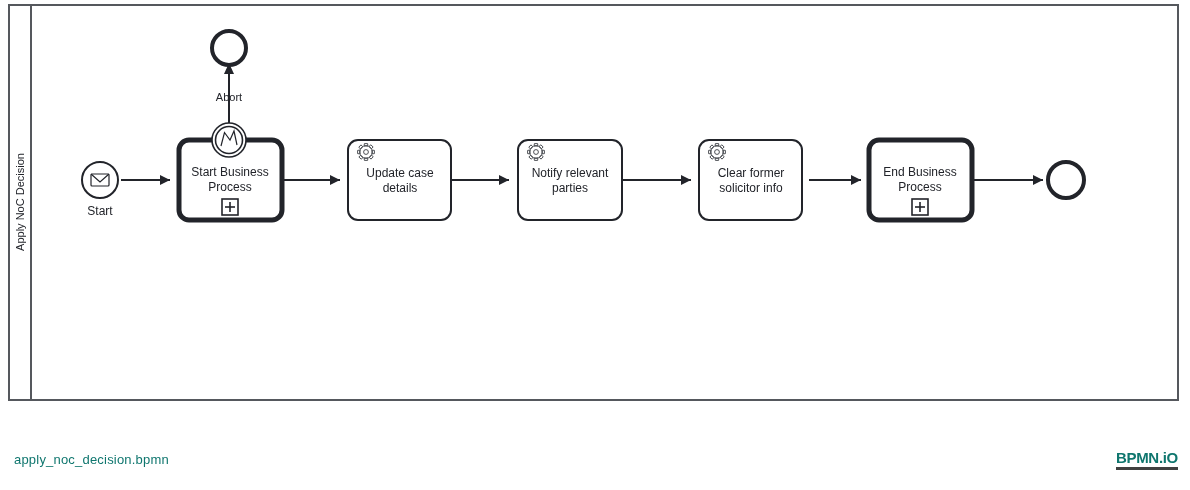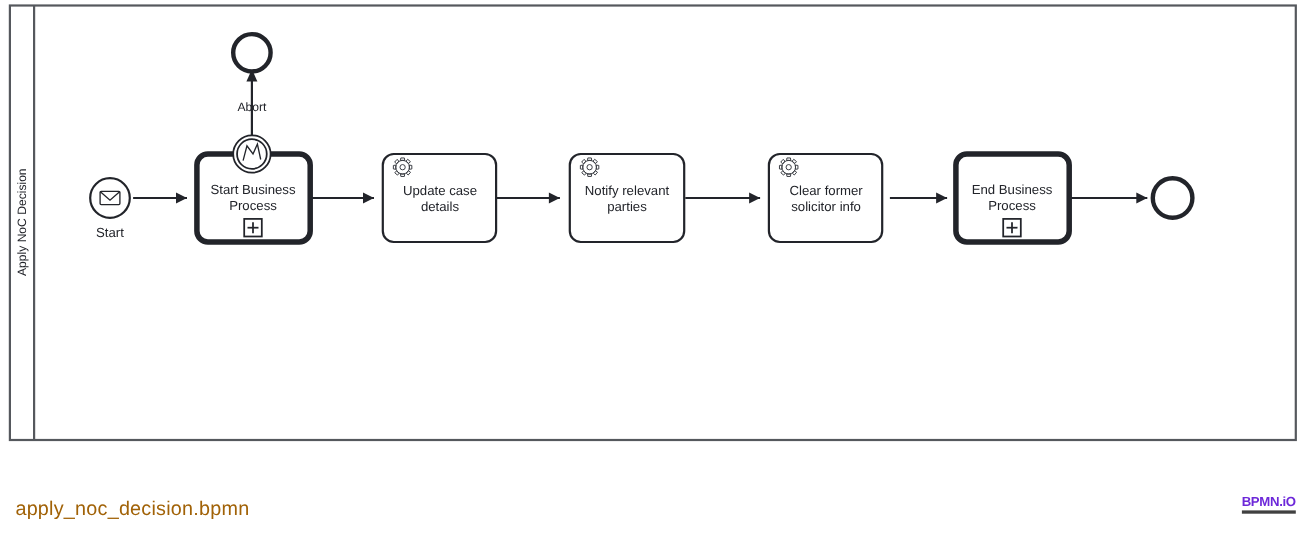--- a/index.html
+++ b/index.html
@@ -97,33 +97,33 @@
   .gear-icon-path {
     stroke: #3b3e44;
     stroke-width: 0.9;
     fill: none;
   }
   .filename-label {
     position: absolute;
     left: 14px;
     top: 452px;
     font-family: "Liberation Sans", sans-serif;
-    font-size: 18px;
-    color: #a16207;
+    font-size: 13px;
+    color: #0f766e;
     letter-spacing: 0.2px;
     white-space: nowrap;
   }
   .bpmnio-logo {
     position: absolute;
     right: 12px;
     top: 450px;
     font-family: "Liberation Sans", sans-serif;
-    font-size: 12px;
+    font-size: 15px;
     font-weight: bold;
-    color: #6d28d9;
+    color: #0f766e;
     letter-spacing: -0.3px;
     line-height: 1.05;
   }
   .bpmnio-bar {
     display: block;
     height: 3px;
     background: #404040;
     margin-top: 1px;
     width: 100%;
   }

